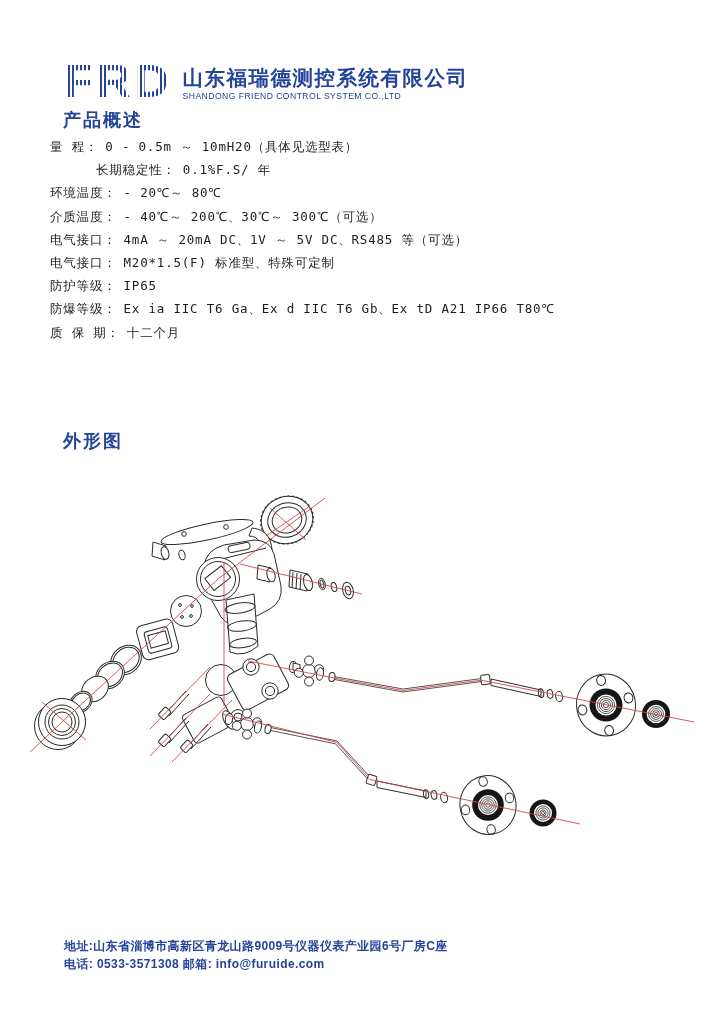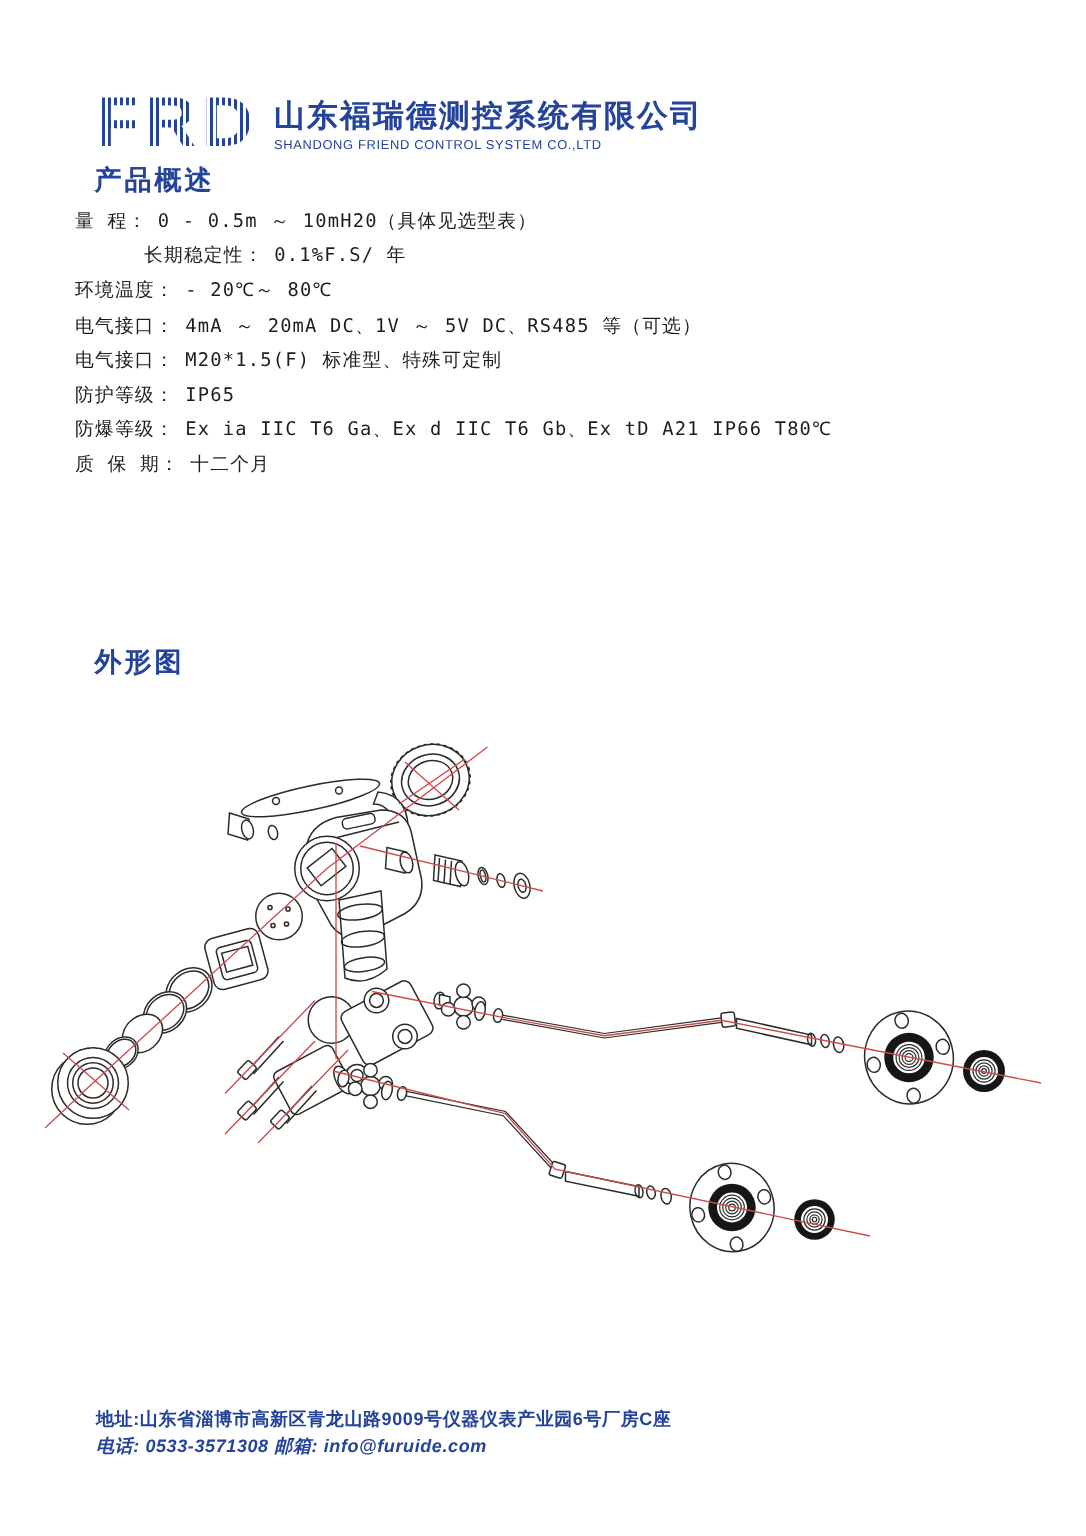--- a/index.html
+++ b/index.html
@@ -67,21 +67,21 @@
   .site{
     position:absolute;left:64px;top:905px;
     font-size:24px;font-weight:800;color:var(--brand_blue);letter-spacing:1.2px;
   }
   .addr{
     position:absolute;left:64px;top:938px;
     font-size:12px;font-weight:700;color:var(--brand_blue);letter-spacing:0.4px;
   }
   .tel{
     position:absolute;left:64px;top:956px;
-    font-size:12px;font-weight:700;color:var(--brand_blue);letter-spacing:0.4px;font-style:italic;
+    font-size:12px;font-weight:700;color:var(--brand_blue);letter-spacing:0.4px;
   }
 </style>
 </head>
 <body>
 
 <div class="page">
 
   <div class="logo-row">
     <div class="frd">FRD</div>
     <div class="company">
@@ -89,20 +89,21 @@
       <div class="company-en">SHANDONG FRIEND CONTROL SYSTEM CO.,LTD</div>
     </div>
   </div>
 
   <div class="sec-title" id="overview-title">产品概述</div>
 
   <div class="specs">
     <div class="spec-row"><span class="spec-label">量 程：</span><span class="spec-value">0 - 0.5m ～ 10mH20（具体见选型表）</span></div>
     <div class="spec-row"><span class="spec-label">长期稳定性：</span><span class="spec-value">0.1%F.S/ 年</span></div>
     <div class="spec-row"><span class="spec-label">环境温度：</span><span class="spec-value">- 20℃～ 80℃</span></div>
+    <div class="spec-row"><span class="spec-label">介质温度：</span><span class="spec-value">- 40℃～ 200℃、30℃～ 300℃（可选）</span></div>
     <div class="spec-row"><span class="spec-label">电气接口：</span><span class="spec-value">4mA ～ 20mA DC、1V ～ 5V DC、RS485 等（可选）</span></div>
     <div class="spec-row"><span class="spec-label">电气接口：</span><span class="spec-value">M20*1.5(F) 标准型、特殊可定制</span></div>
     <div class="spec-row"><span class="spec-label">防护等级：</span><span class="spec-value">IP65</span></div>
     <div class="spec-row"><span class="spec-label">防爆等级：</span><span class="spec-value">Ex ia IIC T6 Ga、Ex d IIC T6 Gb、Ex tD A21 IP66 T80℃</span></div>
     <div class="spec-row"><span class="spec-label">质 保 期：</span><span class="spec-value">十二个月</span></div>
   </div>
 
   <div class="sec-title" id="outline-title">外形图</div>
 
   <svg class="drawing" viewBox="0 0 724 430">

